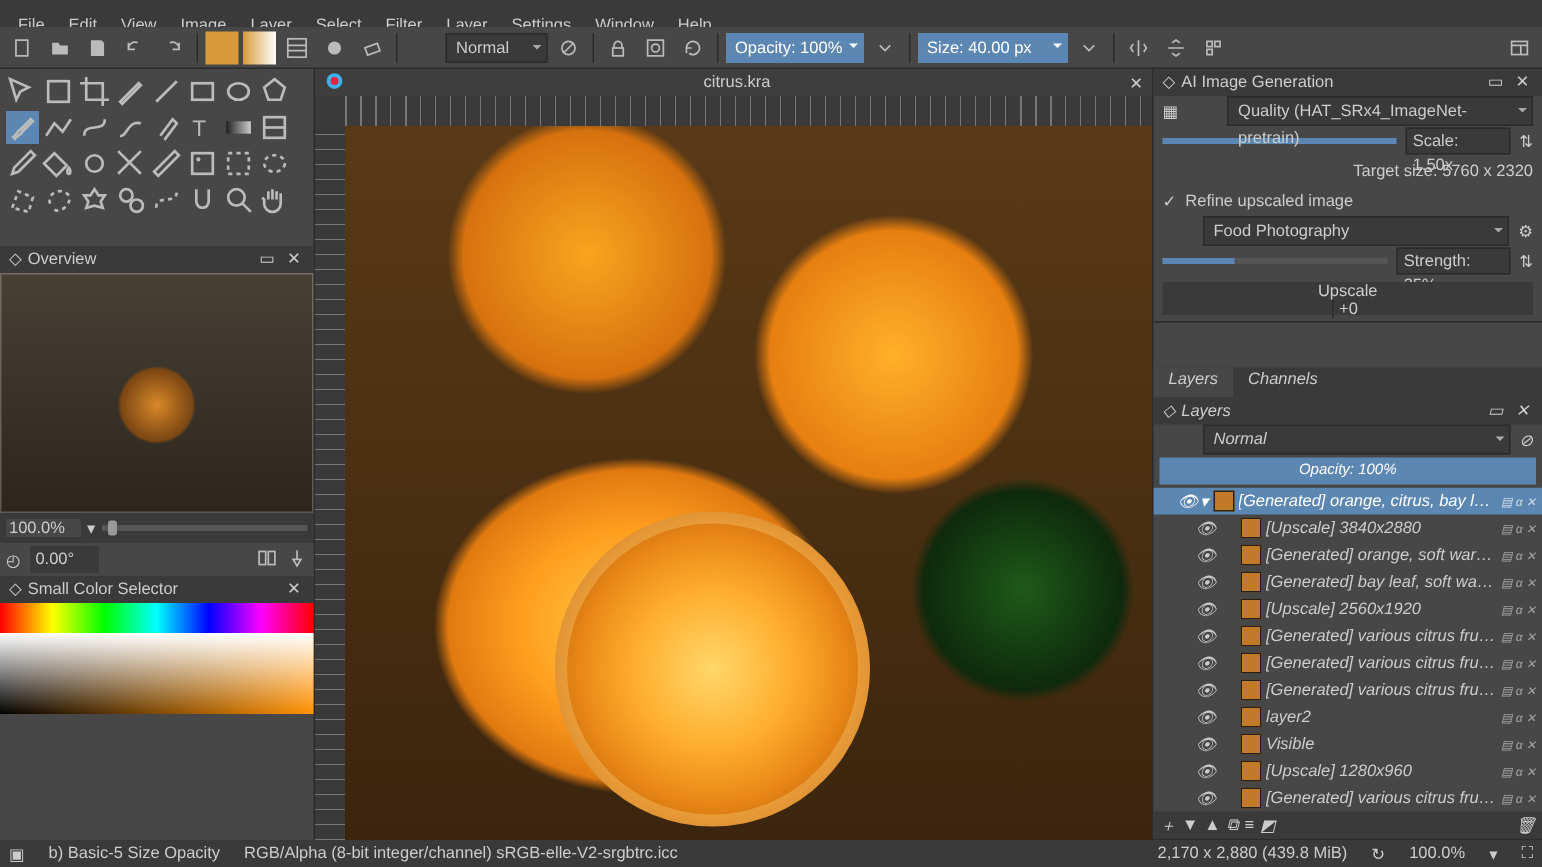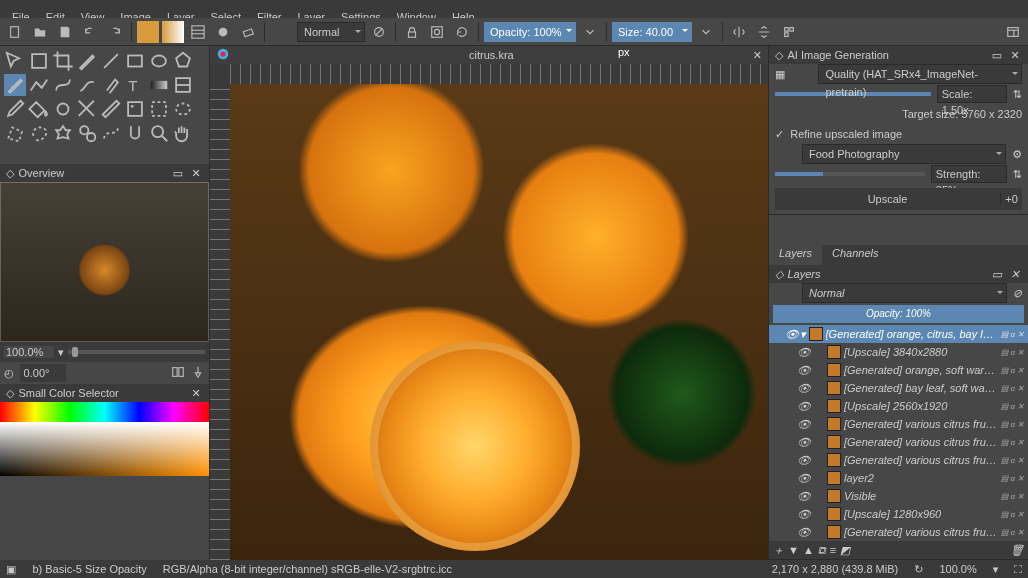--- a/index.html
+++ b/index.html
@@ -46,21 +46,21 @@
   .canvas-wrap{flex:1;position:relative;background:#4d4d4d;overflow:hidden;}
   .ruler-c{position:absolute;left:0;top:0;width:20px;height:20px;background:#3a3a3a;}
   .ruler-h{position:absolute;left:20px;right:0;top:0;height:20px;background:#3a3a3a;background-image:repeating-linear-gradient(90deg,#777 0,#777 1px,transparent 1px,transparent 10px);font-size:8px;}
   .ruler-v{position:absolute;left:0;top:20px;bottom:0;width:20px;background:#3a3a3a;background-image:repeating-linear-gradient(0deg,#777 0,#777 1px,transparent 1px,transparent 10px);}
   .canvas{position:absolute;left:20px;top:20px;right:0;bottom:0;box-shadow:inset 0 0 0 1px #2b2b2b;}
   
   .r-section{border-bottom:1px solid #2b2b2b;display:flex;flex-direction:column;}
   .row{display:flex;align-items:center;height:20px;padding:0 6px;gap:6px;}
   .row .lab{flex:1;}
   .row .input{background:#3a3a3a;border:1px solid #2b2b2b;padding:0 4px;height:18px;line-height:16px;}
-  .wide-btn{background:#3a3a3a;height:22px;display:flex;align-items:center;margin:4px 6px;}
+  .wide-btn{background:#3a3a3a;height:22px;display:flex;align-items:center;margin:4px 6px;flex-direction:column;}
   .wide-btn .plus{width:22px;border-left:1px solid #2b2b2b;text-align:center;}
   .tabs{display:flex;height:20px;background:#3a3a3a;}
   .tabs span{padding:2px 10px;}
   .tabs span.active{background:#474747;}
   .opacity-bar{height:18px;margin:2px 4px;background:#5b87b2;color:#fff;text-align:center;line-height:18px;font-size:10px;}
   .layerlist{flex:1;overflow:hidden;background:#474747;}
   .layer{display:flex;align-items:center;height:18px;gap:3px;padding:0 4px;font-size:10px;white-space:nowrap;}
   .layer.active{background:#5b87b2;color:#fff;}
   .layer .thumb{width:14px;height:14px;background:#c37a28;border:1px solid #222;flex:0 0 auto;}
   .layer .name{flex:1;overflow:hidden;text-overflow:ellipsis;}
@@ -179,21 +179,21 @@
       </svg>
     </div>
   <div class="sep"></div>
   <div class="slab" style="width:92px">Opacity: 100%</div>
   <div class="tbtn">
       <svg viewBox="0 0 16 16">
         <path class="icon-stroke" d="M4 6l4 4 4-4"></path>
       </svg>
     </div>
   <div class="sep"></div>
-  <div class="slab" style="width:80px">Size: 40.00 px</div>
+  <div class="slab" style="width:100px">Size: 40.00 px</div>
   <div class="tbtn">
       <svg viewBox="0 0 16 16">
         <path class="icon-stroke" d="M4 6l4 4 4-4"></path>
       </svg>
     </div>
   <div class="sep"></div>
   <div class="tbtn">
       <svg viewBox="0 0 16 16">
         <path class="icon-stroke" d="M8 2v12M4 5l-2 3 2 3M12 5l2 3-2 3"></path>
       </svg>

